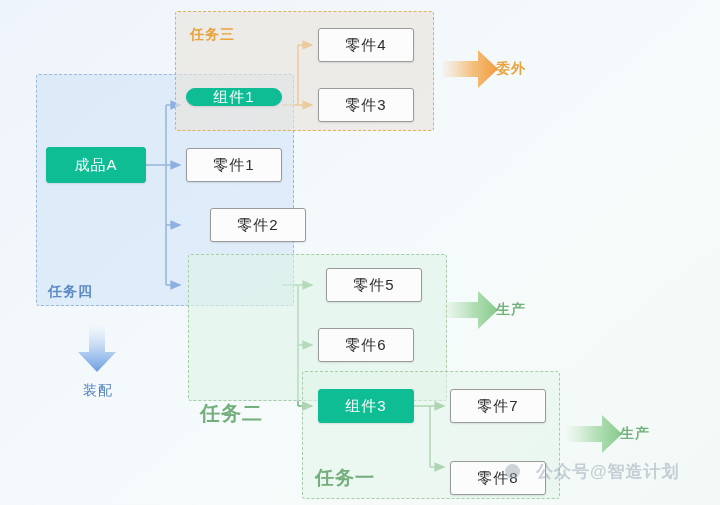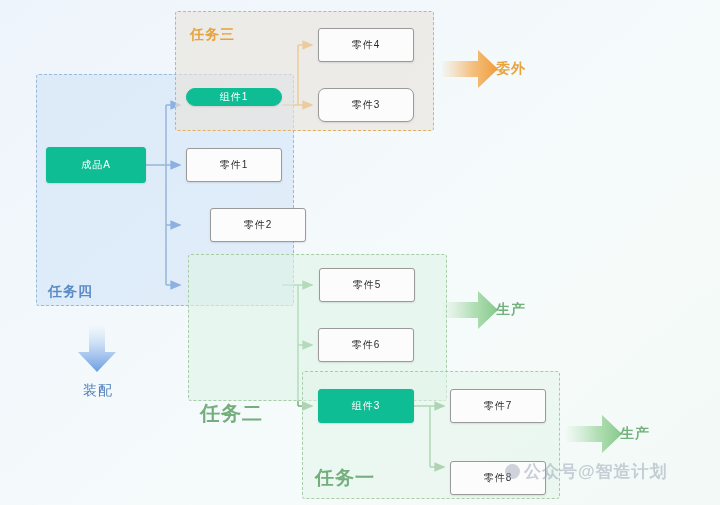--- a/index.html
+++ b/index.html
@@ -64,21 +64,21 @@
   #lbl-task2 { left: 200px; top: 400px; color: #74ae7c; font-size: 20px; }
   #lbl-task1 { left: 315px; top: 465px; color: #74ae7c; font-size: 19px; }
 
   
   .node {
     position: absolute;
     box-sizing: border-box;
     display: flex;
     align-items: center;
     justify-content: center;
-    font-size: 10px;
+    font-size: 15px;
     letter-spacing: 1px;
     border-radius: 3px;
     white-space: nowrap;
   }
   .node.green {
     background: #0fbd94;
     color: #ffffff;
     border: 1px solid #0fbd94;
     box-shadow: 0 1px 2px rgba(0,0,0,0.10);
   }
@@ -88,23 +88,23 @@
     border: 1px solid #9a9a9a;
     box-shadow: 0 1px 2px rgba(0,0,0,0.10);
   }
 
   #n-prodA   { left: 46px;  top: 147px; width: 100px; height: 36px; }
   #n-comp1   { left: 186px; top: 88px;  width: 96px;  height: 18px; border-radius: 9px; }
   #n-comp2   { left: 186px; top: 268px; width: 96px;  height: 34px; }
   #n-comp3   { left: 318px; top: 389px; width: 96px;  height: 34px; }
   #n-part1   { left: 186px; top: 148px; width: 96px;  height: 34px; }
   #n-part2   { left: 186px; top: 208px; width: 96px;  height: 34px; margin-left: 24px; }
-  #n-part3   { left: 318px; top: 88px;  width: 96px;  height: 34px; border-radius: 7px; }
+  #n-part3   { left: 318px; top: 88px;  width: 96px;  height: 34px; }
   #n-part4   { left: 318px; top: 28px;  width: 96px;  height: 34px; }
-  #n-part5   { left: 319px; top: 268px; width: 96px;  height: 34px; }
+  #n-part5   { left: 326px; top: 268px; width: 96px;  height: 34px; }
   #n-part6   { left: 318px; top: 328px; width: 96px;  height: 34px; }
   #n-part7   { left: 450px; top: 389px; width: 96px;  height: 34px; }
   #n-part8   { left: 450px; top: 461px; width: 96px;  height: 34px; }
 
   
   .flow-label {
     position: absolute;
     font-size: 14px;
     font-weight: bold;
     letter-spacing: 1px;
@@ -119,21 +119,21 @@
   #watermark {
     position: absolute;
     left: 505px; top: 460px;
     font-size: 17px;
     font-weight: bold;
     letter-spacing: 1px;
     color: rgba(150,162,178,0.50);
     white-space: nowrap;
     display: flex;
     align-items: center;
-    gap: 4px;
+    gap: 16px;
   }
   #watermark .wm-logo {
     display: inline-block;
     width: 15px; height: 15px;
     border-radius: 50%;
     background: rgba(150,162,178,0.45);
   }
 </style>
 </head>
 <body>

